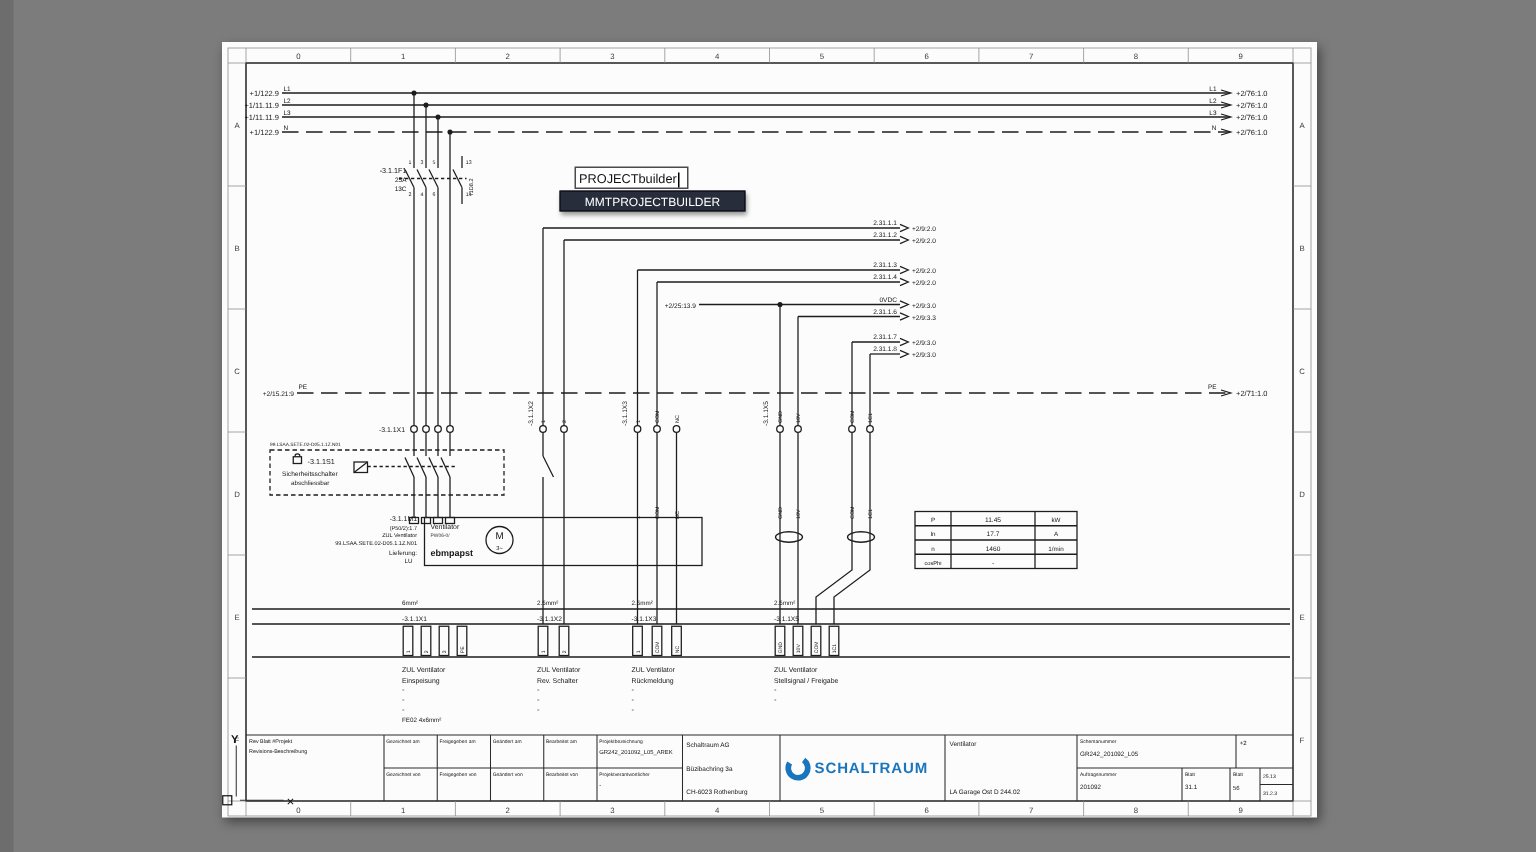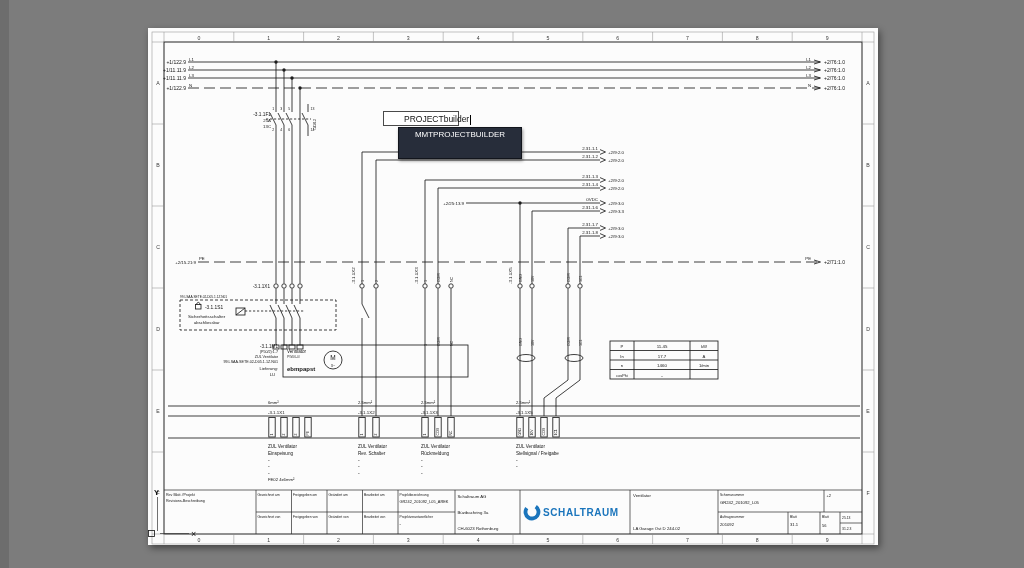--- a/index.html
+++ b/index.html
@@ -18,24 +18,24 @@
   #dwg .frame{stroke:#222;stroke-width:1;}
   #dwg .outer{stroke:#9a9a9a;stroke-width:.6;}
   #dwg .tick{stroke:#8a8a8a;stroke-width:.5;}
   #dwg .tb{stroke:#2a2a2a;stroke-width:.7;}
   #dwg .ucs{stroke:#333;stroke-width:.7;}
   #dwg text{fill:#151515;stroke:none;font-family:"Liberation Sans",sans-serif;}
   #dwg .mut{fill:#3a3a3a;}
   #dwg .blue{fill:#1b75bc;}
   #dwg .logoc{stroke:#1b75bc;stroke-width:3.8;}
   .pb-input{position:absolute;left:235px;top:83px;width:76px;height:15px;background:#fff;
-            border:1px solid #4a4a4a;font-size:8.5px;line-height:14px;padding-left:20px;
+            border:1px solid #4a4a4a;font-size:8.5px;line-height:14px;padding-left:2px;
             color:#111;white-space:nowrap;box-sizing:border-box;}
   .pb-input .caret{display:inline-block;width:1px;height:10px;background:#000;vertical-align:middle;margin-left:1px;}
-  .pb-drop{position:absolute;left:250px;top:99px;width:124px;height:32px;background:#272d3a;
+  .pb-drop{position:absolute;left:225px;top:99px;width:124px;height:14px;background:#272d3a;
            border:1px solid #12151c;color:#fff;font-size:8px;line-height:13px;text-align:center;
            box-sizing:border-box;box-shadow:1px 2px 3px rgba(0,0,0,.4);}
 </style>
 </head>
 <body>
 
 <div class="stage">
   <div class="edge-strip"></div>
 
   <div class="sheet">

